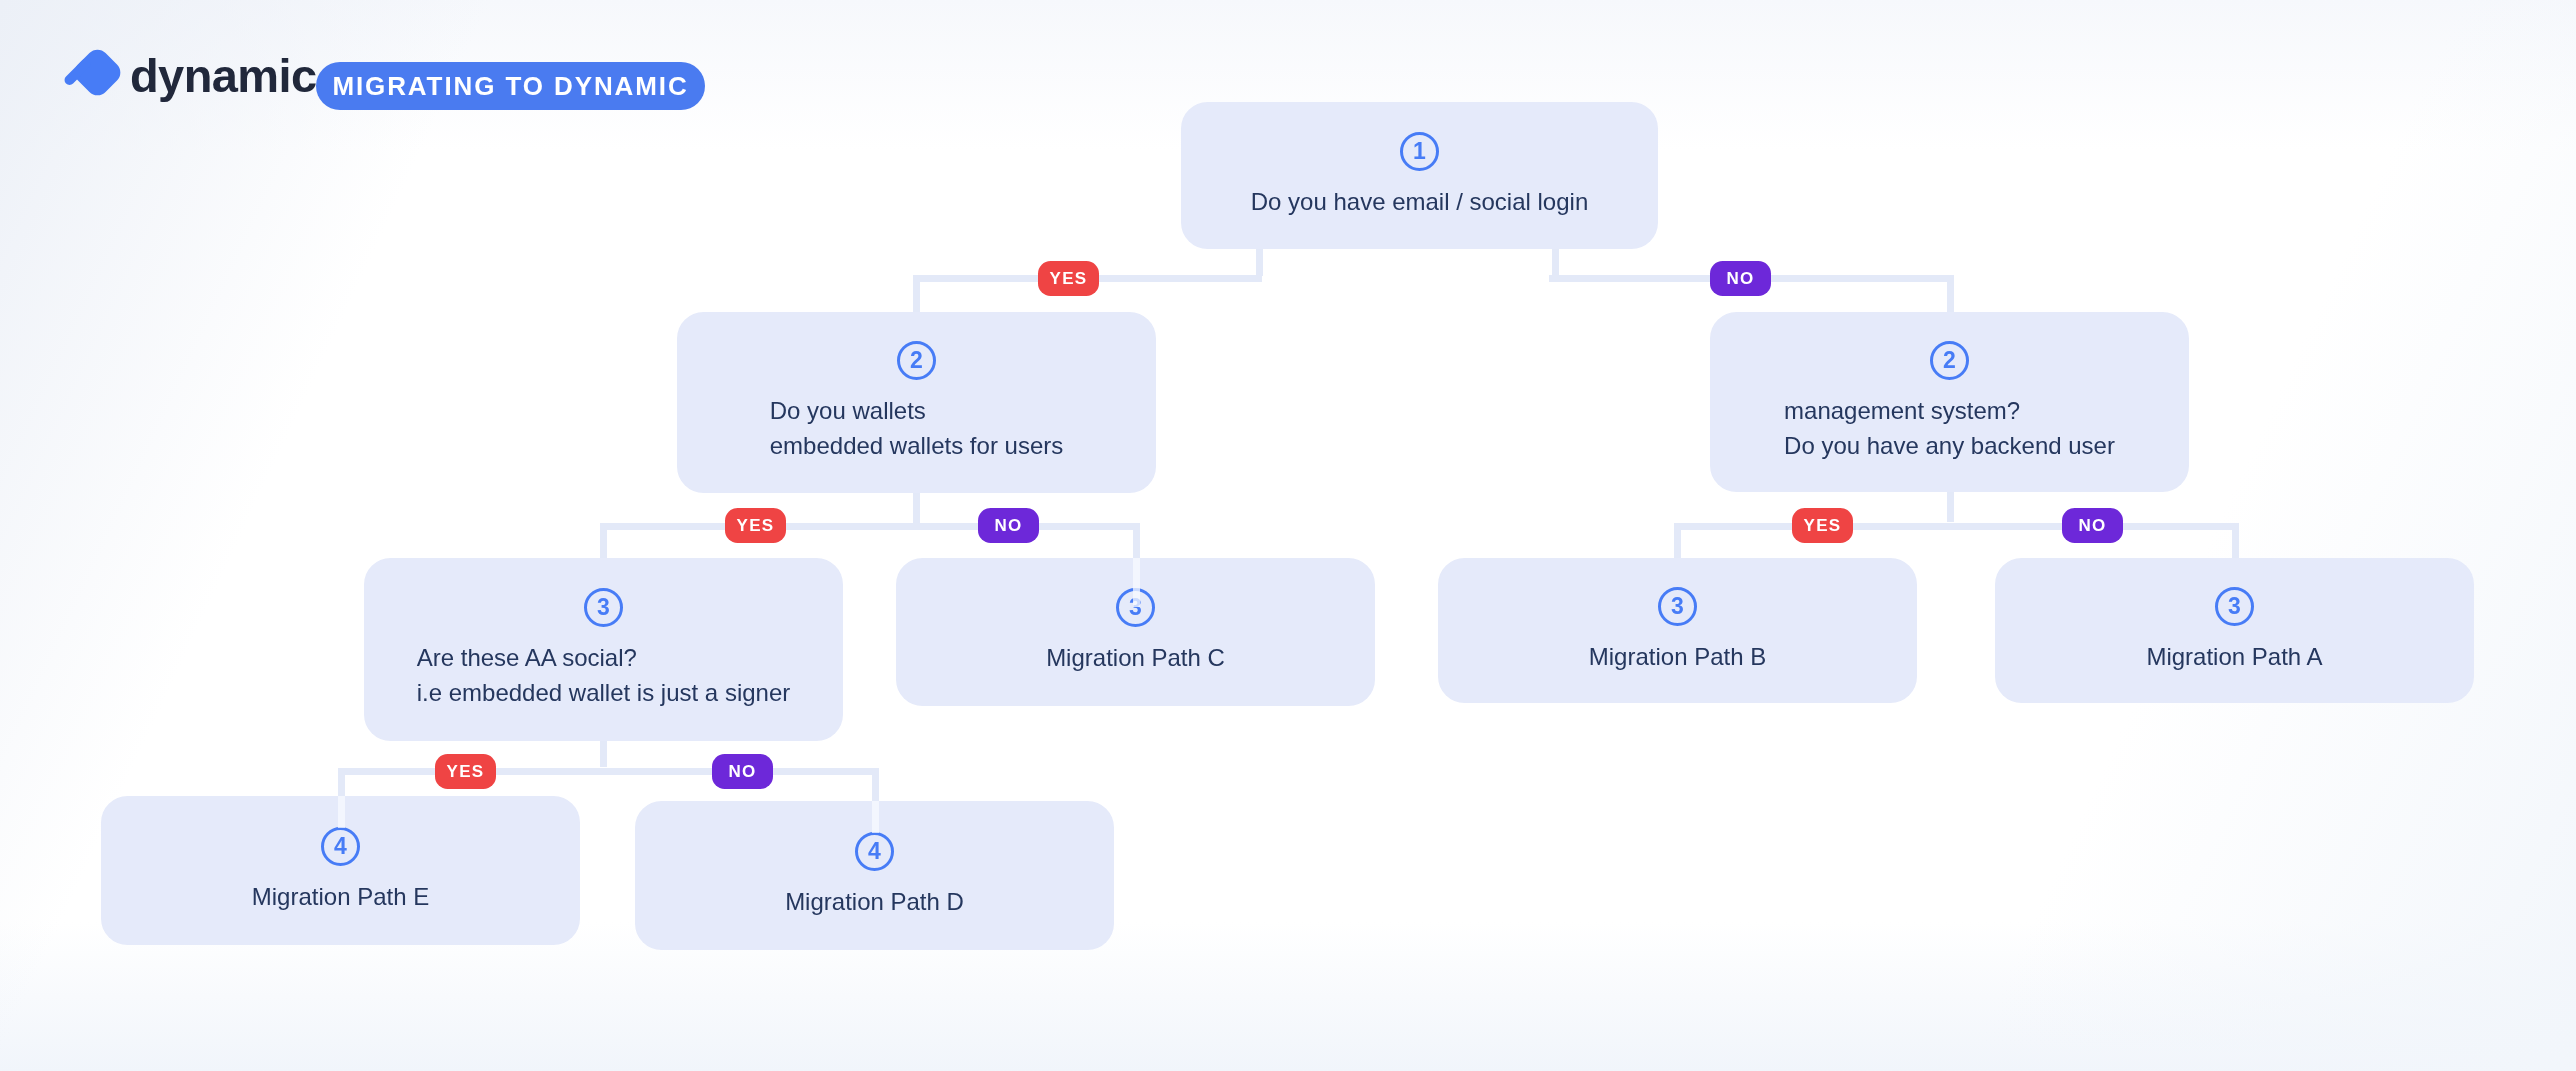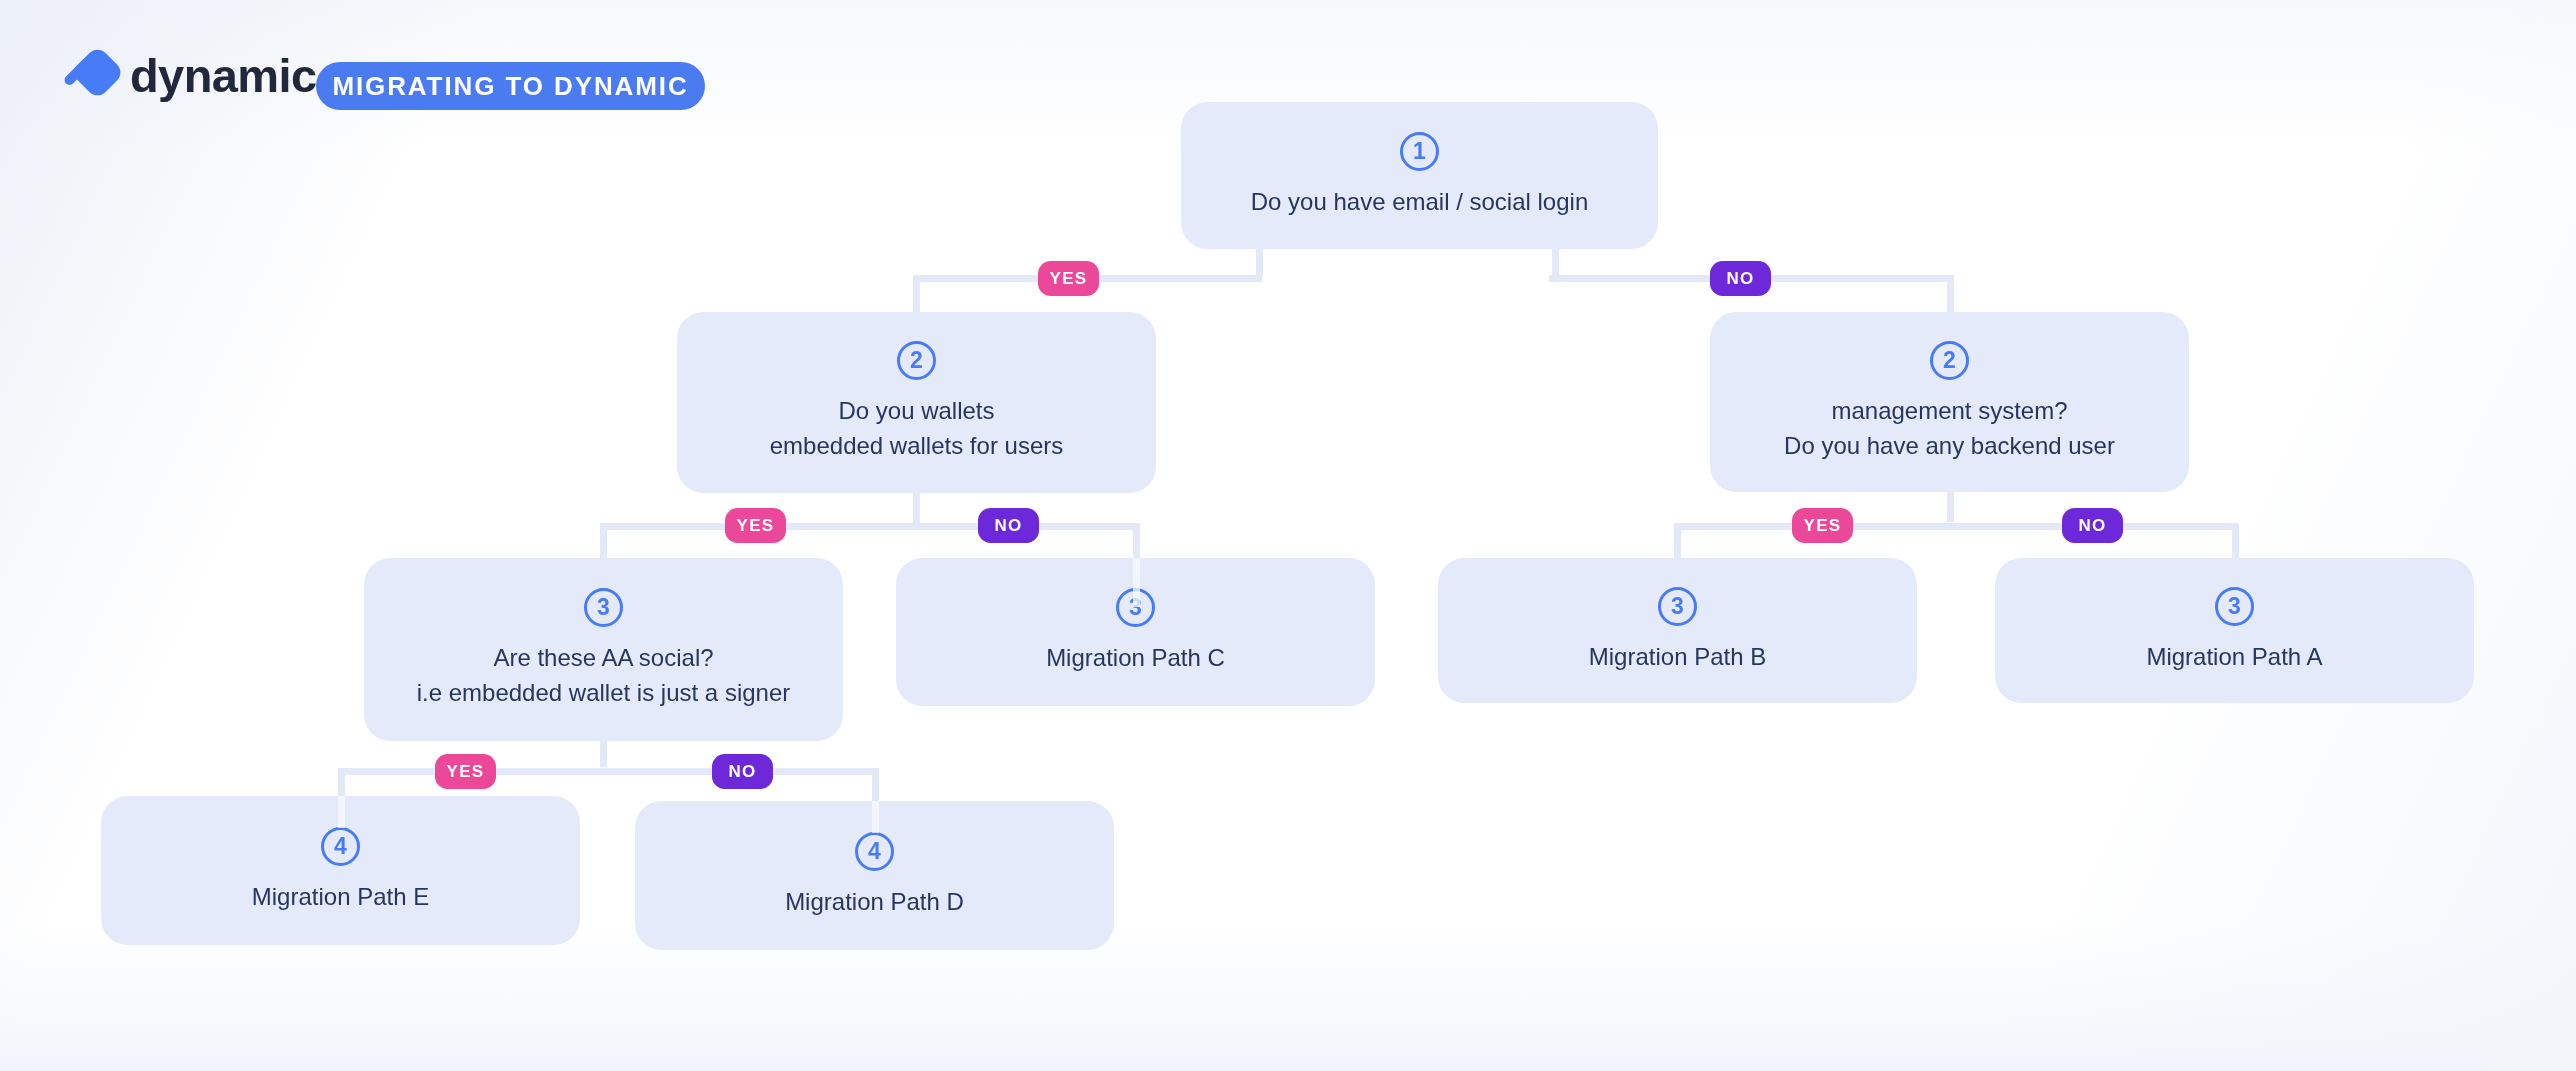--- a/index.html
+++ b/index.html
@@ -24,26 +24,26 @@
 
   
   .conn{position:absolute;background:#E3E9F8;z-index:1;}
   .stub{position:absolute;width:7px;background:rgba(247,250,255,0.75);z-index:3;}
 
   
   .node{position:absolute;background:#E5EAFA;border-radius:26.5px;z-index:2;
     display:flex;flex-direction:column;align-items:center;justify-content:center;gap:14px;}
   .circle{width:39px;height:39px;border-radius:50%;border:3.2px solid #477CF6;color:#477CF6;box-sizing:border-box;
     display:flex;align-items:center;justify-content:center;font-size:23px;font-weight:700;}
-  .node-label{color:#25375E;font-size:24px;font-weight:500;text-align:center;line-height:1.45;}
+  .node-label{color:#25375E;font-size:24px;font-weight:500;text-align:left;line-height:1.45;}
 
   
   .badge{position:absolute;width:61px;height:35px;border-radius:12.6px;z-index:4;
     display:flex;align-items:center;justify-content:center;color:#FFFFFF;font-size:17px;font-weight:700;letter-spacing:1.3px;}
-  .badge.yes{background:#ec4899;}
+  .badge.yes{background:#ef4444;}
   .badge.no{background:#6d28d9;}
 </style>
 </head>
 <body>
 
 <div class="stage">
 
   <div class="brand-row">
     <div class="logo-mark">
       <div class="logo-diamond"></div>

